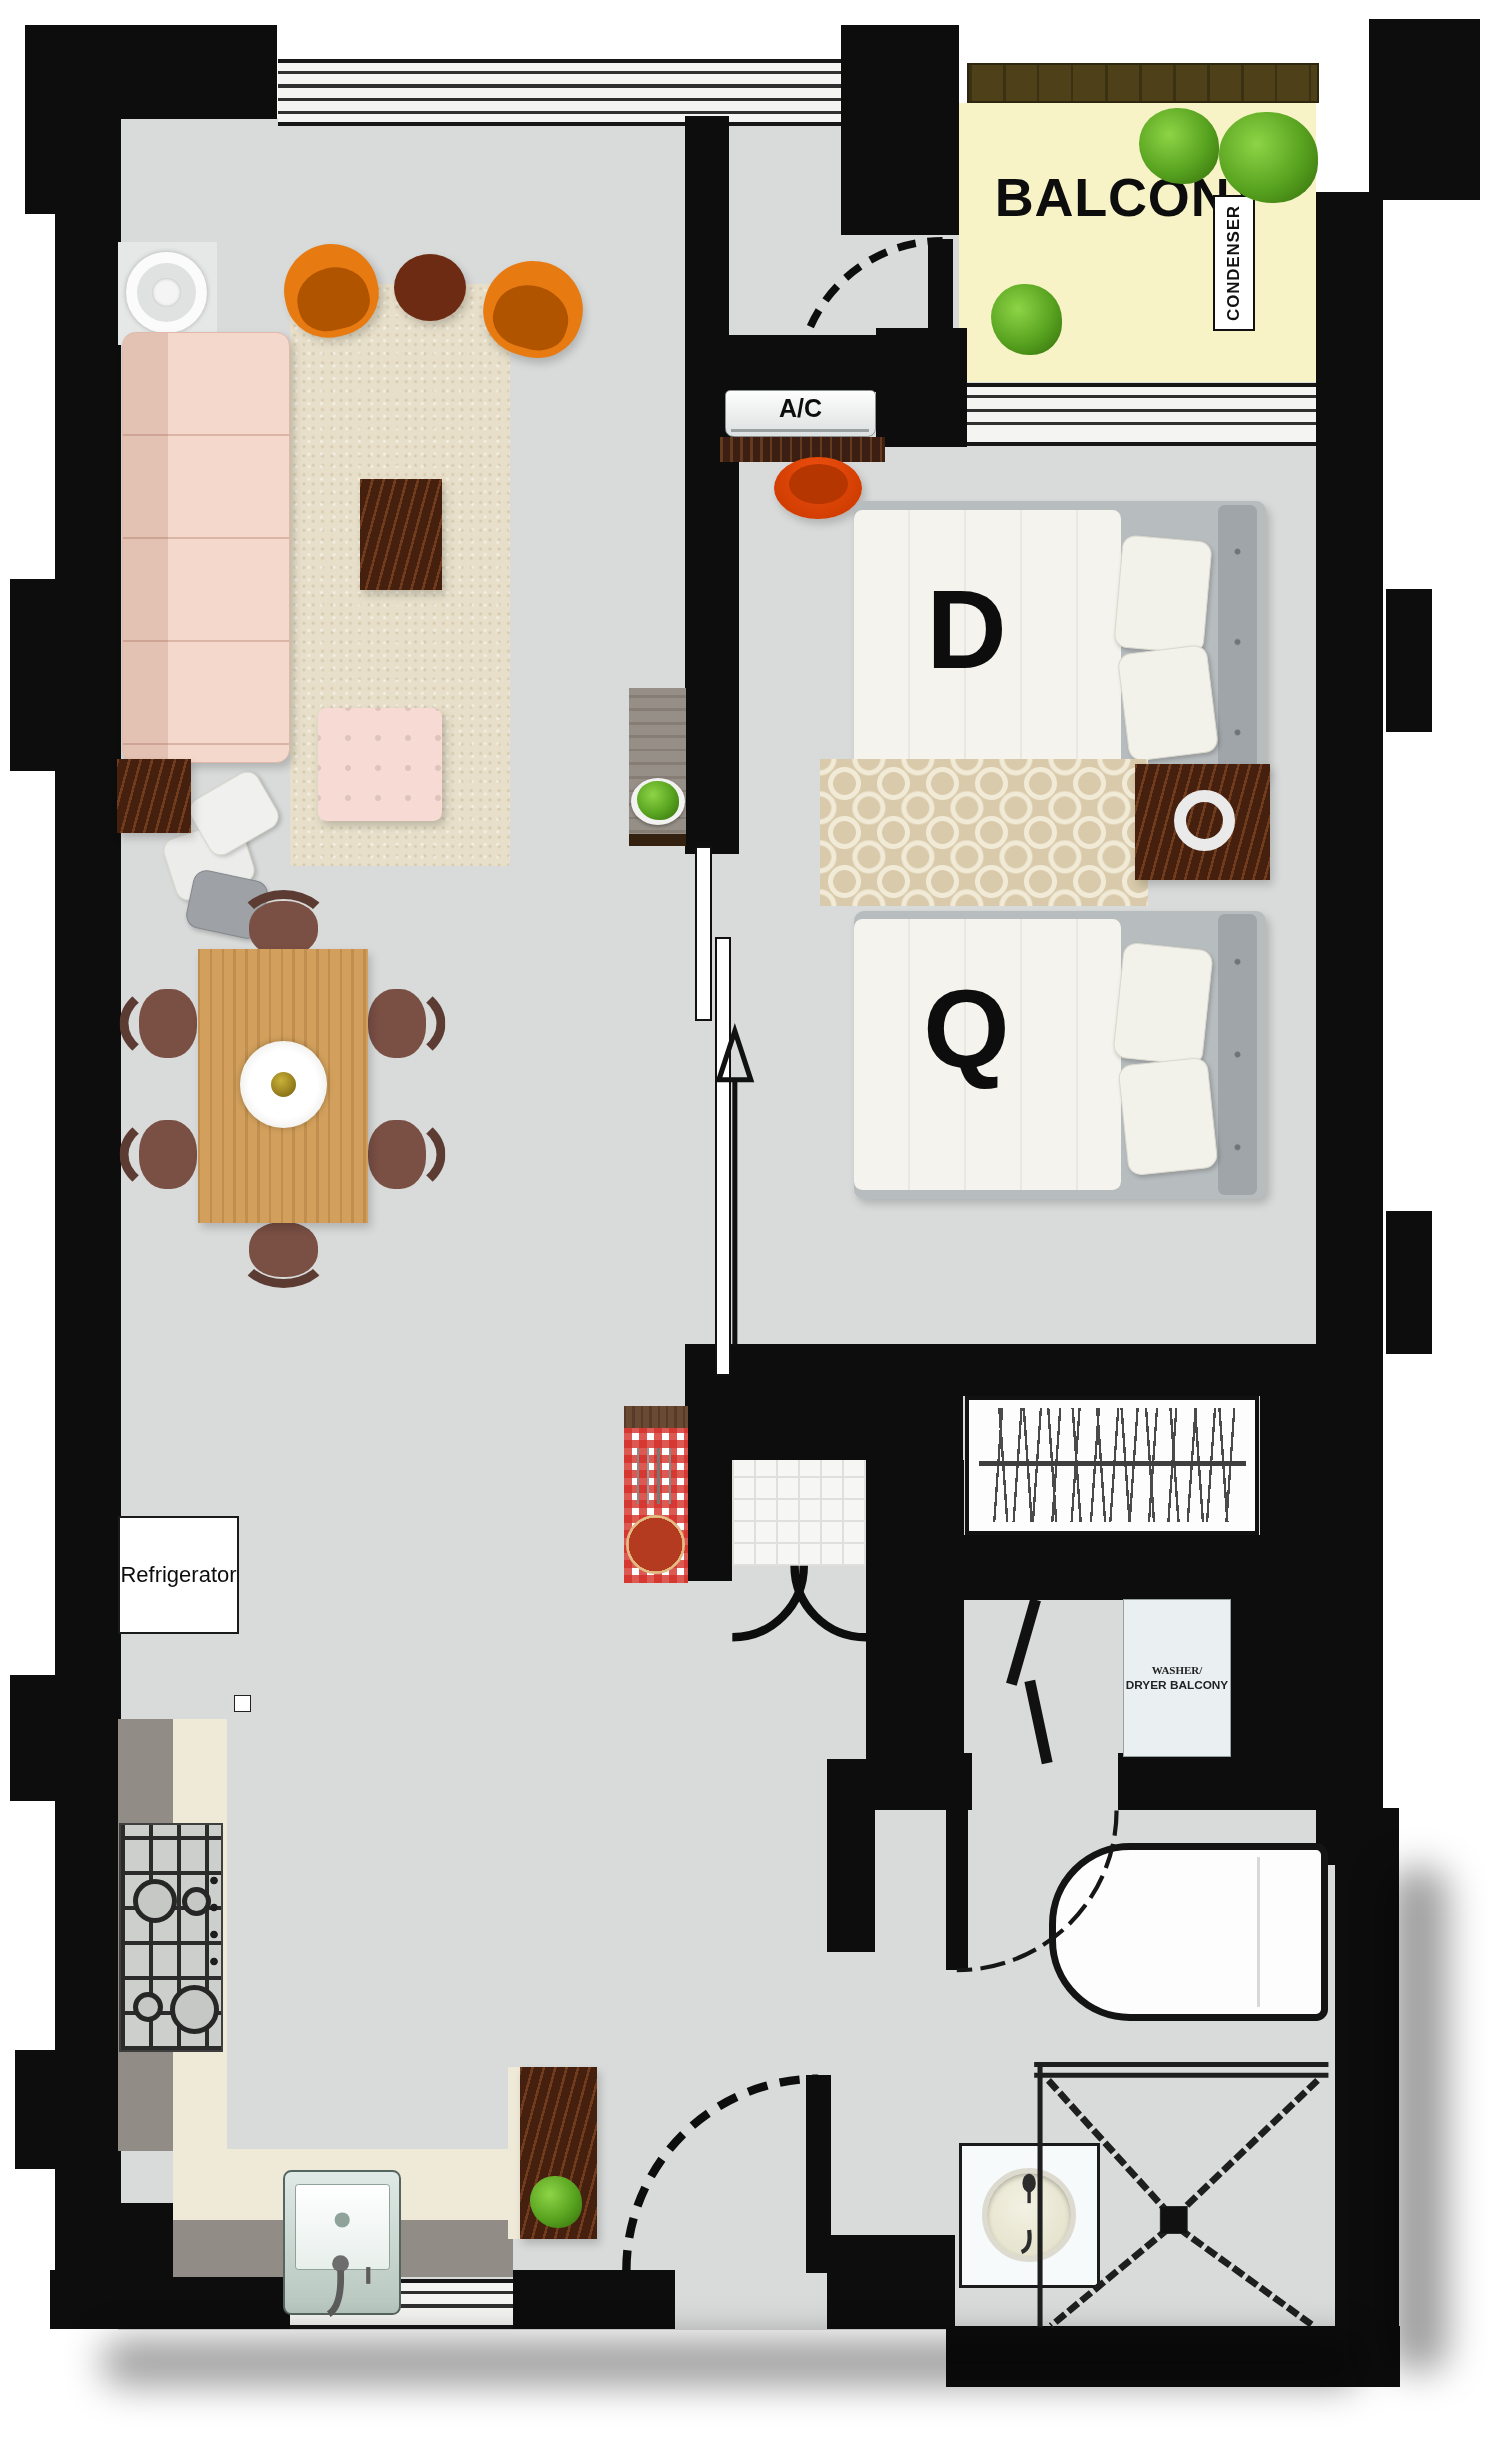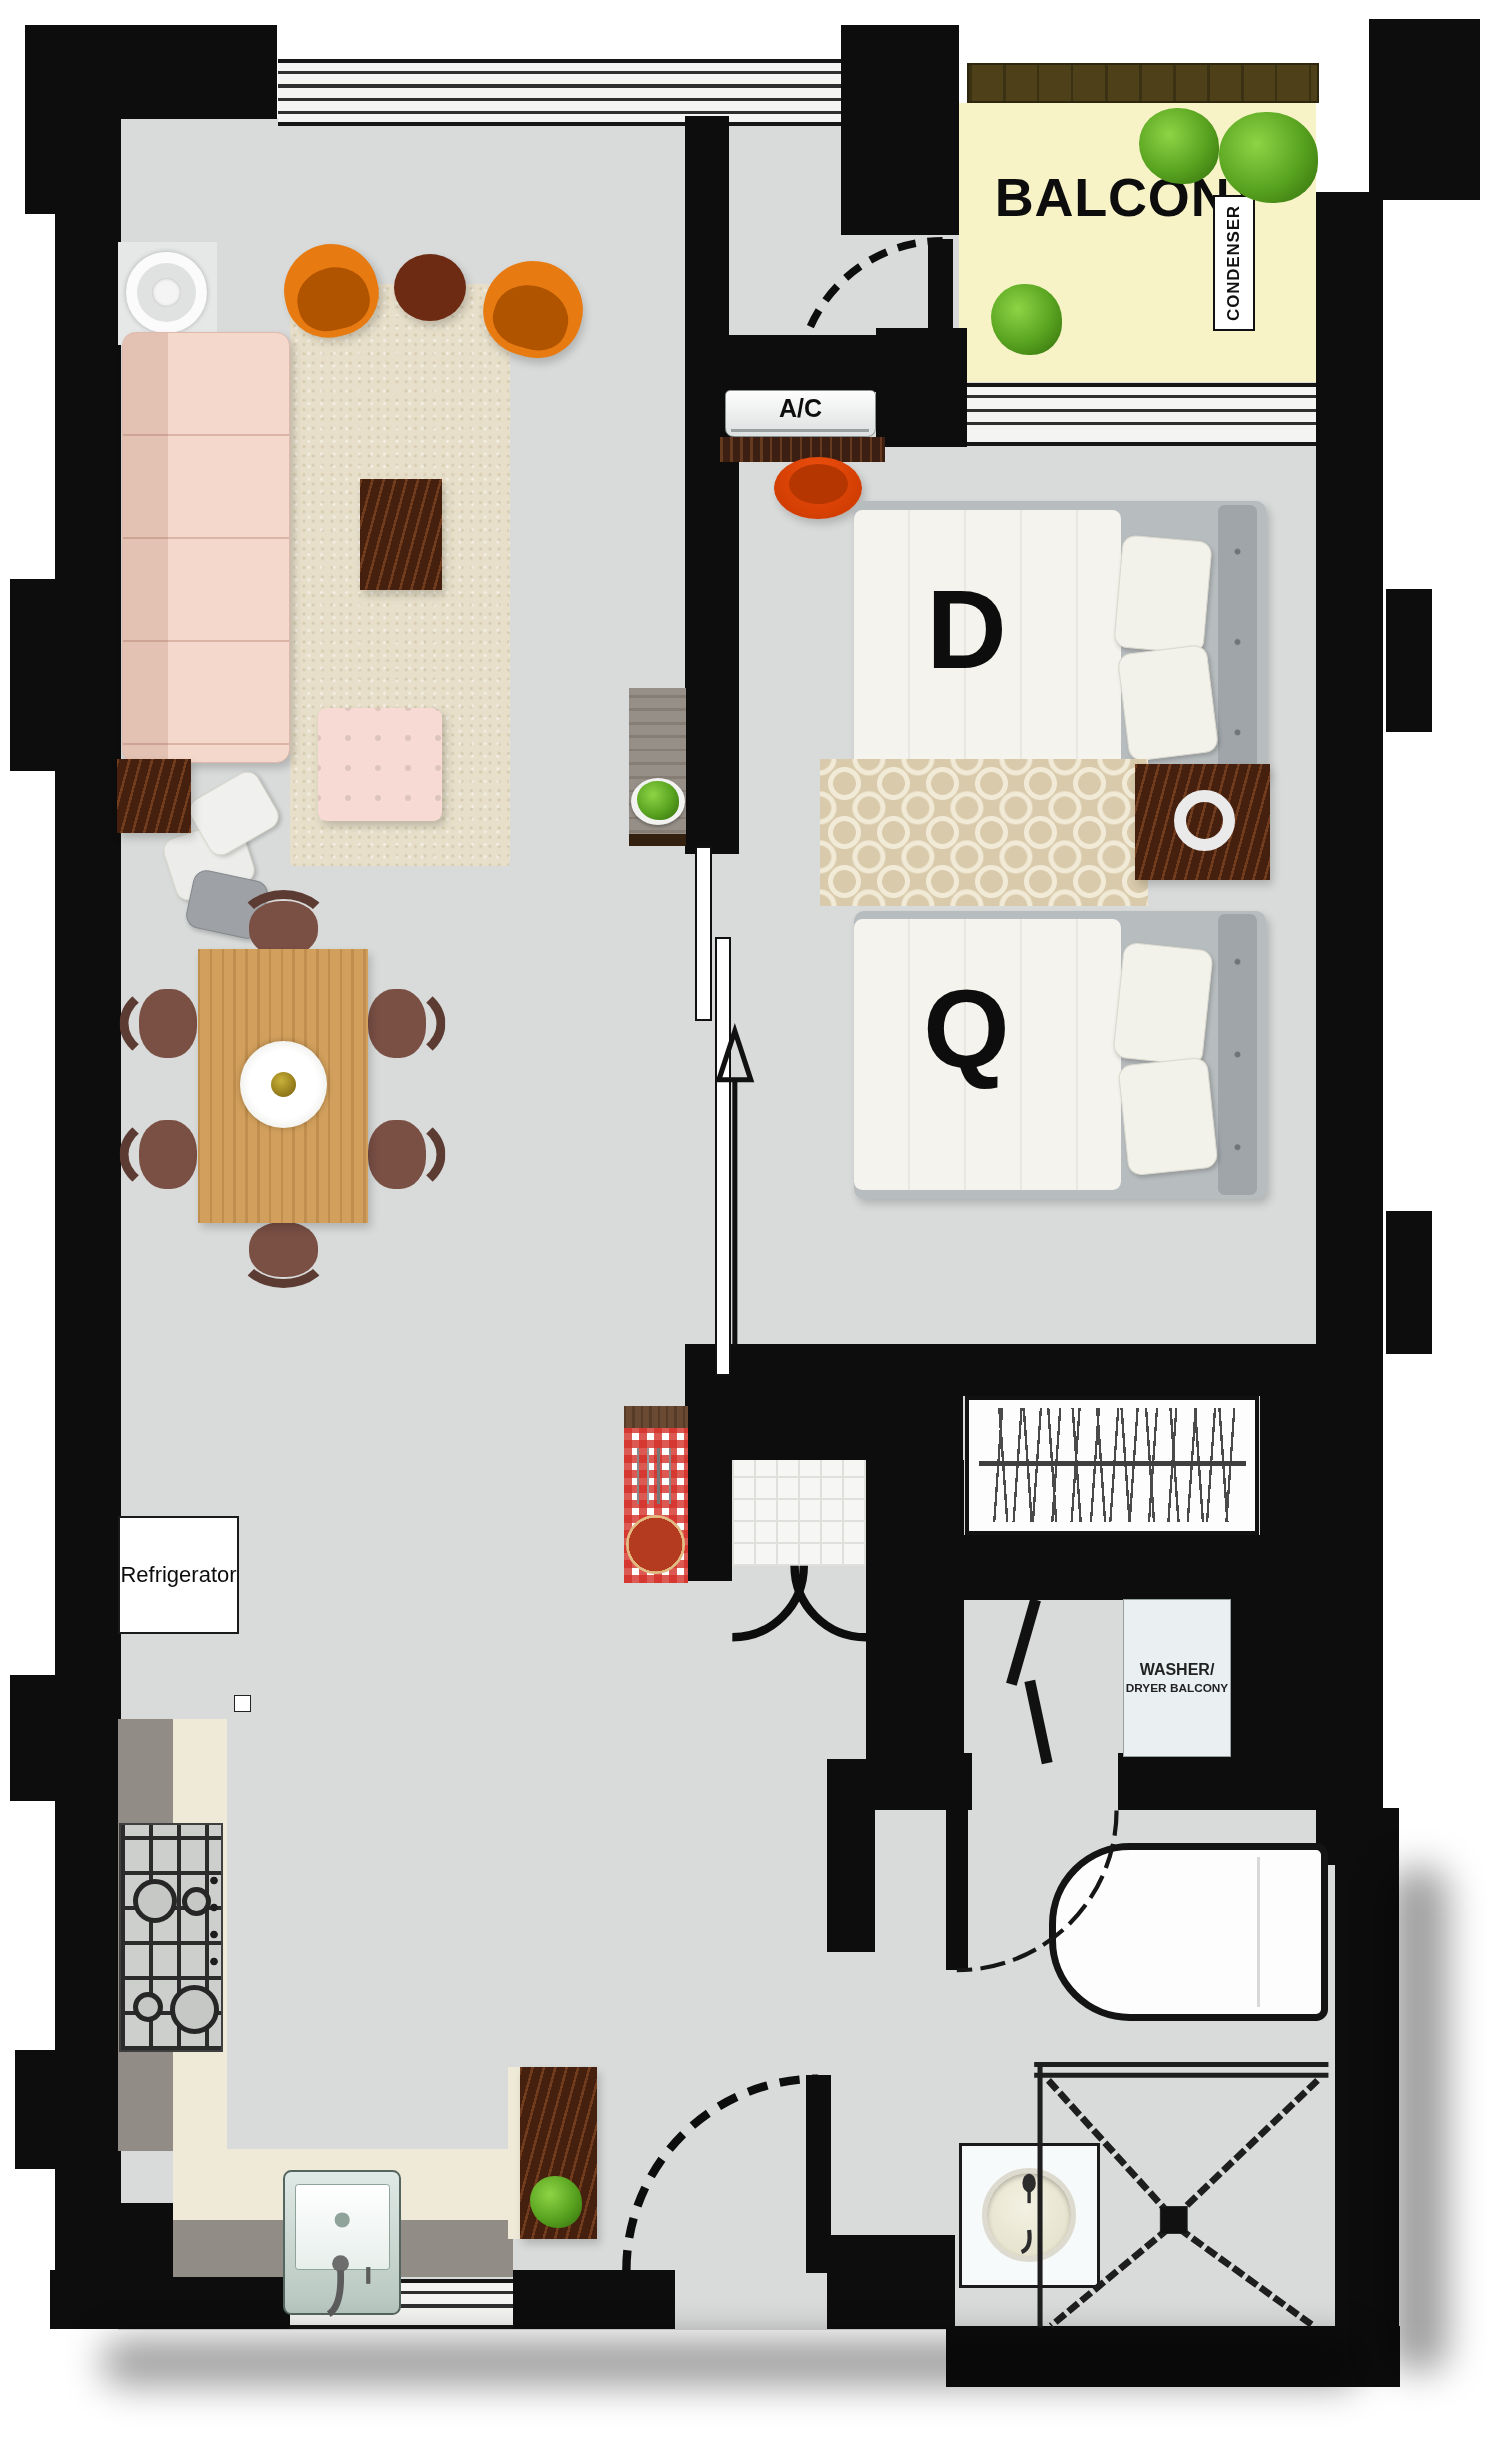--- a/index.html
+++ b/index.html
@@ -198,21 +198,21 @@
   <div class="tile abs" style="left:732px;top:1460px;width:134px;height:106px;"></div>
 
   <div class="abs" style="left:965px;top:1396px;width:294px;height:139px;background:#FDFDFD;border:4.2px solid #111;box-sizing:border-box;">
     <div class="hangers" style="left:15px;top:8.4px;width:252px;height:114px;"></div>
     <div class="abs" style="left:10px;top:61px;width:267px;height:5px;background:#3f3f3f;"></div>
   </div>
 
   <div class="abs" style="left:1018px;top:1598px;width:11px;height:88px;background:#111;transform:rotate(16deg);"></div>
   <div class="abs" style="left:1033px;top:1680px;width:11px;height:84px;background:#111;transform:rotate(-12deg);"></div>
   <div class="abs" style="left:1123px;top:1599px;width:108px;height:158px;background:#EAF0F2;border:1.7px solid #98A0A2;box-sizing:border-box;display:flex;flex-direction:column;align-items:center;justify-content:center;gap:1.7px;">
-    <span style="font-size:16px;font-weight:600;color:#222;">WASHER/</span>
+    <span style="font-size:11px;font-weight:600;color:#222;font-family:Liberation Serif, serif;">WASHER/</span>
     <span style="font-size:11.8px;font-weight:600;color:#222;">DRYER BALCONY</span>
   </div>
 
   <div class="abs" style="left:624px;top:1406px;width:64px;height:22px;background:#6B4A33;background-image:repeating-linear-gradient(90deg,rgba(0,0,0,.2) 0 2.5px,transparent 2.5px 8.4px);"></div>
   <div class="gingham abs" style="left:624px;top:1428px;width:64px;height:155px;"></div>
   <div class="abs" style="left:632px;top:1448px;width:47px;height:56px;
       background:linear-gradient(90deg,transparent 5px,#888 5px 6.7px,transparent 6.7px 15px,#999 15px 17px,transparent 17px 25px,#777 25px 28px,transparent 28px 37px,#888 37px 39px,transparent 39px);"></div>
   <div class="abs" style="left:626px;top:1515px;width:59px;height:59px;border-radius:50%;background:radial-gradient(circle,#B43A20 0 64%,#D9A45C 64%);box-shadow:inset 0 0 0 2.5px rgba(255,255,255,.25);"></div>
 
   <div class="abs" style="left:118px;top:1516px;width:121px;height:118px;background:#fff;border:2.5px solid #1a1a1a;box-sizing:border-box;">

